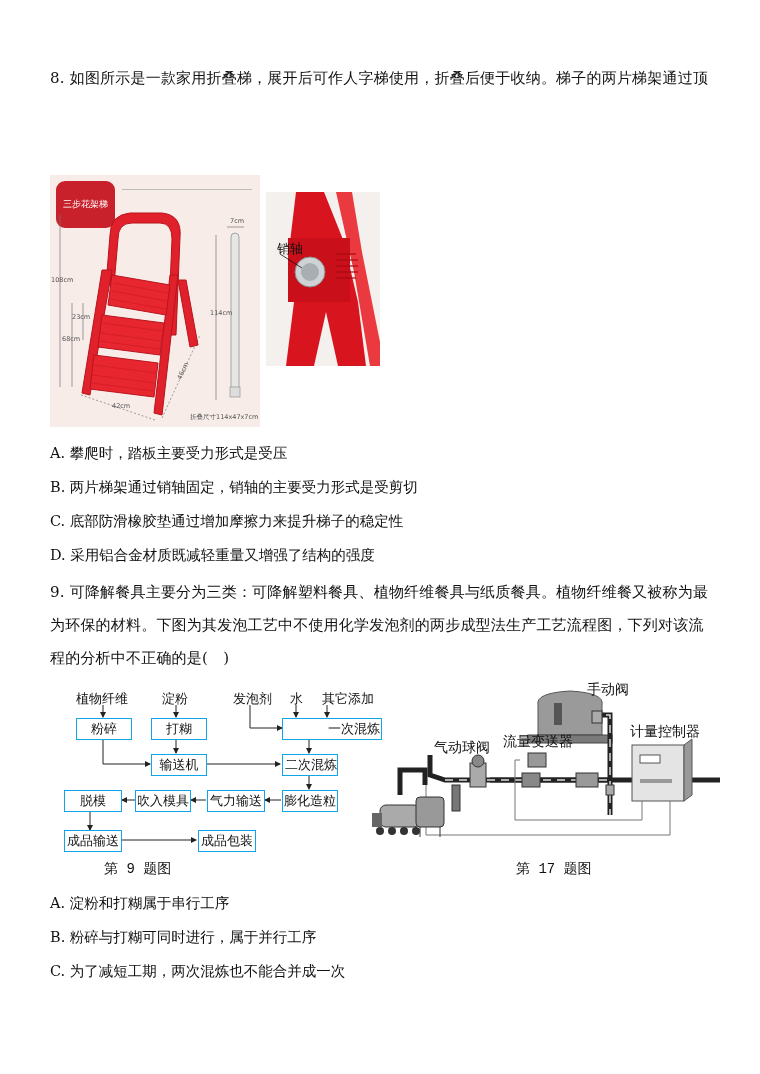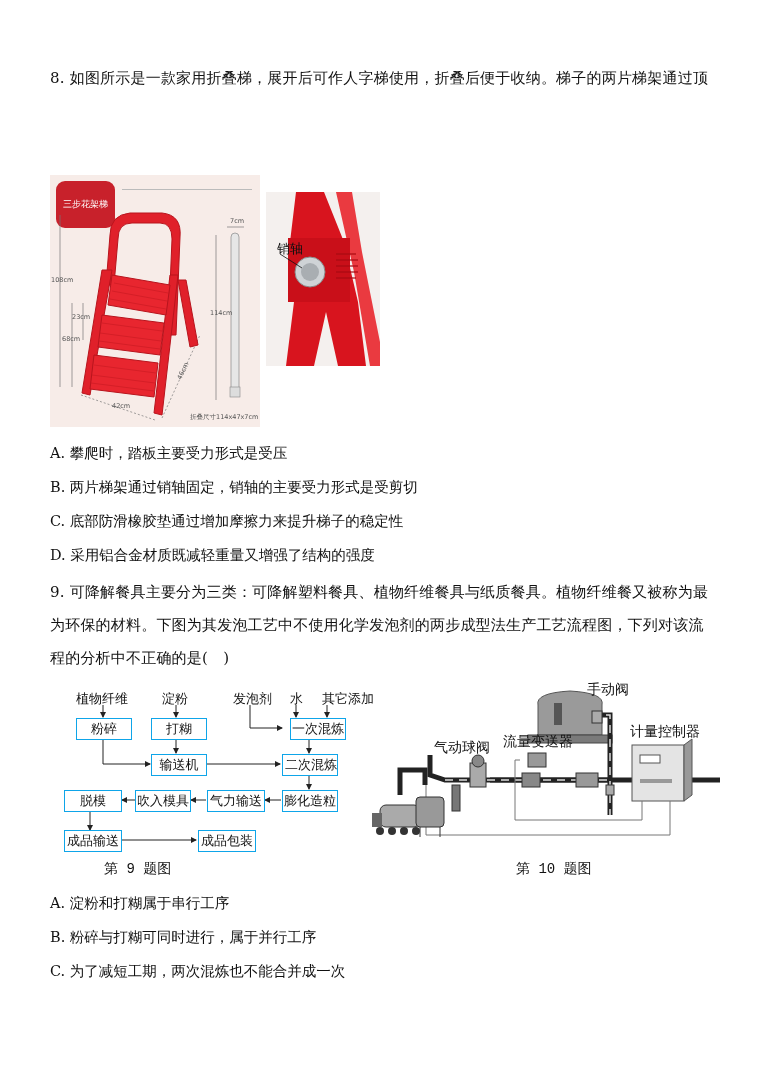--- a/index.html
+++ b/index.html
@@ -135,21 +135,21 @@
     </g>
   </svg>
   <span class="flabel" style="left:76px;top:690px;">植物纤维</span>
   <span class="flabel" style="left:162px;top:690px;">淀粉</span>
   <span class="flabel" style="left:233px;top:690px;">发泡剂</span>
   <span class="flabel" style="left:290px;top:690px;">水</span>
   <span class="flabel" style="left:322px;top:690px;">其它添加</span>
 
   <div class="fbox" style="left:76px;top:718px;width:54px;">粉碎</div>
   <div class="fbox" style="left:151px;top:718px;width:54px;">打糊</div>
-  <div class="fbox" style="left:290px;top:718px;width:54px;">一次混炼</div>
+  <div class="fbox" style="left:282px;top:718px;width:54px;padding-left:44px;">一次混炼</div>
   <div class="fbox" style="left:151px;top:754px;width:54px;">输送机</div>
   <div class="fbox" style="left:282px;top:754px;width:54px;text-align:right;">二次混炼</div>
   <div class="fbox" style="left:64px;top:790px;width:56px;">脱模</div>
   <div class="fbox" style="left:135px;top:790px;width:54px;">吹入模具</div>
   <div class="fbox" style="left:207px;top:790px;width:56px;">气力输送</div>
   <div class="fbox" style="left:282px;top:790px;width:54px;">膨化造粒</div>
   <div class="fbox" style="left:64px;top:830px;width:56px;">成品输送</div>
   <div class="fbox" style="left:198px;top:830px;width:56px;">成品包装</div>
 
   <span class="caption" style="left:104px;top:860px;">第 9 题图</span>
@@ -199,18 +199,18 @@
         <circle cx="46" cy="156" r="4"></circle>
       </g>
     <rect x="46" y="122" width="28" height="30" rx="4" fill="#999" stroke="#333"></rect>
     <line x1="50" y1="152" x2="50" y2="162" stroke="#333"></line>
       <line x1="70" y1="152" x2="70" y2="162" stroke="#333"></line>
   </svg>
   <span class="diag-label" style="left:217px;top:6px;">手动阀</span>
   <span class="diag-label" style="left:260px;top:48px;">计量控制器</span>
   <span class="diag-label" style="left:64px;top:64px;">气动球阀</span>
   <span class="diag-label" style="left:133px;top:58px;">流量变送器</span>
-  <span class="caption" style="left:146px;top:185px;">第 10 题图</span>
+  <span class="caption" style="left:146px;top:185px;">第 17 题图</span>
 </div>
 
 <div class="opt" style="top:894px;">A. 淀粉和打糊属于串行工序</div>
 <div class="opt" style="top:928px;">B. 粉碎与打糊可同时进行，属于并行工序</div>
 <div class="opt" style="top:962px;">C. 为了减短工期，两次混炼也不能合并成一次</div>
 
 </body></html>

